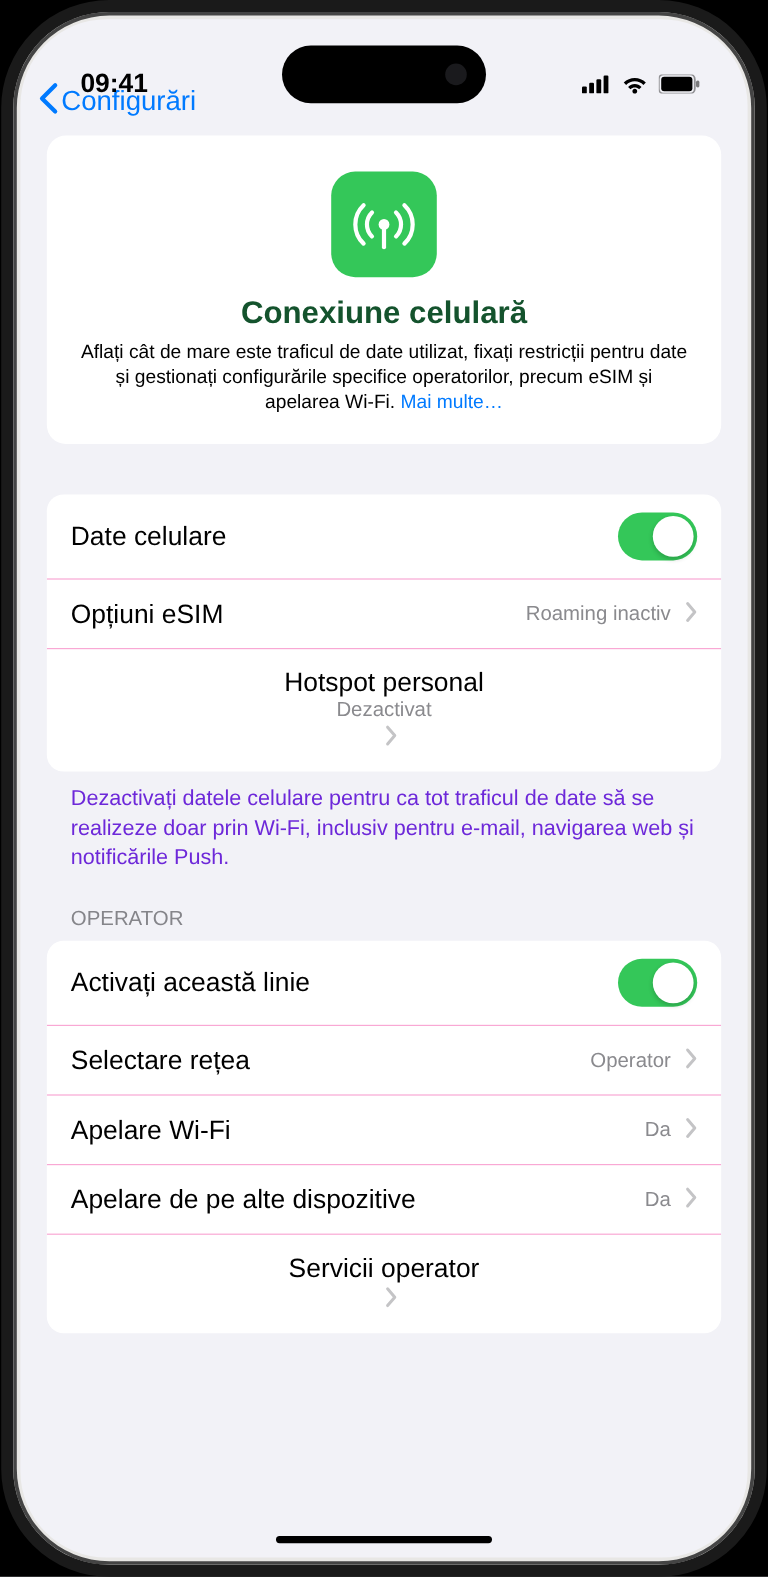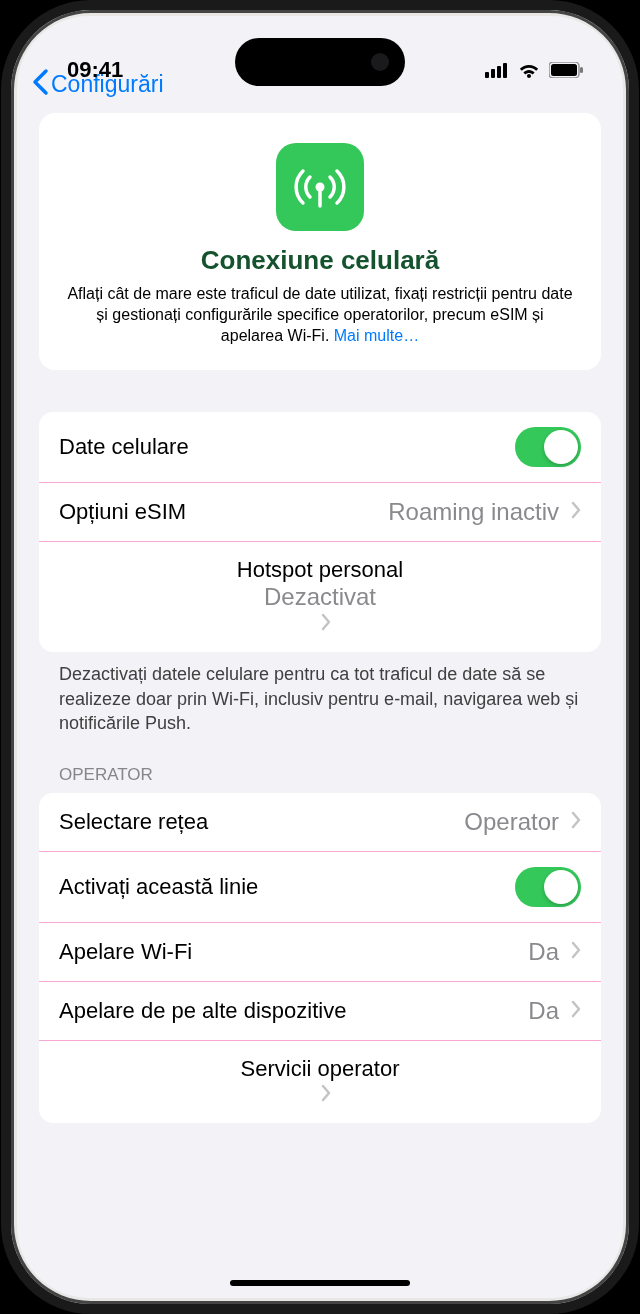--- a/index.html
+++ b/index.html
@@ -142,21 +142,21 @@
       min-height: 58px;
       border-bottom: 1px solid #f9a8d4;
     }
     .row:last-child { border-bottom: none; flex-direction: column; }
     .row-label {
       font-size: 22px;
       color: #000;
       flex: 1;
     }
     .row-value {
-      font-size: 24px;
+      font-size: 17px;
       color: #8a8a8e;
     }
     .chevron-right {
       color: #c4c4c6;
       font-size: 22px;
       margin-left: 12px;
       font-weight: 600;
     }
     .toggle {
       width: 66px;
@@ -171,21 +171,21 @@
       right: 3px;
       top: 3px;
       width: 34px;
       height: 34px;
       background: #fff;
       border-radius: 50%;
       box-shadow: 0 2px 4px rgba(0,0,0,0.2);
     }
     .footer-text {
       font-size: 18px;
-      color: #404040;
+      color: #6d28d9;
       padding: 10px 20px 30px 20px;
       line-height: 1.35;
     }
     .section-header {
       font-size: 17px;
       color: #85858a;
       padding: 0 20px 8px 20px;
       text-transform: uppercase;
     }
     .home-indicator {
@@ -292,35 +292,35 @@
             </div>
           </div>
         </div>
 
         <div class="footer-text">Dezactivați datele celulare pentru ca tot traficul de date să se realizeze doar prin Wi-Fi, inclusiv pentru e-mail, navigarea web și notificările Push.</div>
 
         <div class="section-header">OPERATOR</div>
 
         <div class="group">
           <div class="row">
-            <div class="row-label">Selectare rețea</div>
-            <div class="row-value">Operator</div>
-            <div class="chevron-right">
-              <svg width="10" height="18" viewBox="0 0 10 18">
-                  <path d="M2 2 L8 9 L2 16" stroke="#c4c4c6" stroke-width="2.5" fill="none" stroke-linecap="round" stroke-linejoin="round"></path>
-                </svg>
-            </div>
-          </div>
-          <div class="row">
             <div class="row-label">Activați această linie</div>
             <div class="toggle">
               <div class="toggle-knob"></div>
             </div>
           </div>
           <div class="row">
+            <div class="row-label">Selectare rețea</div>
+            <div class="row-value">Operator</div>
+            <div class="chevron-right">
+              <svg width="10" height="18" viewBox="0 0 10 18">
+                  <path d="M2 2 L8 9 L2 16" stroke="#c4c4c6" stroke-width="2.5" fill="none" stroke-linecap="round" stroke-linejoin="round"></path>
+                </svg>
+            </div>
+          </div>
+          <div class="row">
             <div class="row-label">Apelare Wi-Fi</div>
             <div class="row-value">Da</div>
             <div class="chevron-right">
               <svg width="10" height="18" viewBox="0 0 10 18">
                   <path d="M2 2 L8 9 L2 16" stroke="#c4c4c6" stroke-width="2.5" fill="none" stroke-linecap="round" stroke-linejoin="round"></path>
                 </svg>
             </div>
           </div>
           <div class="row">
             <div class="row-label">Apelare de pe alte dispozitive</div>

